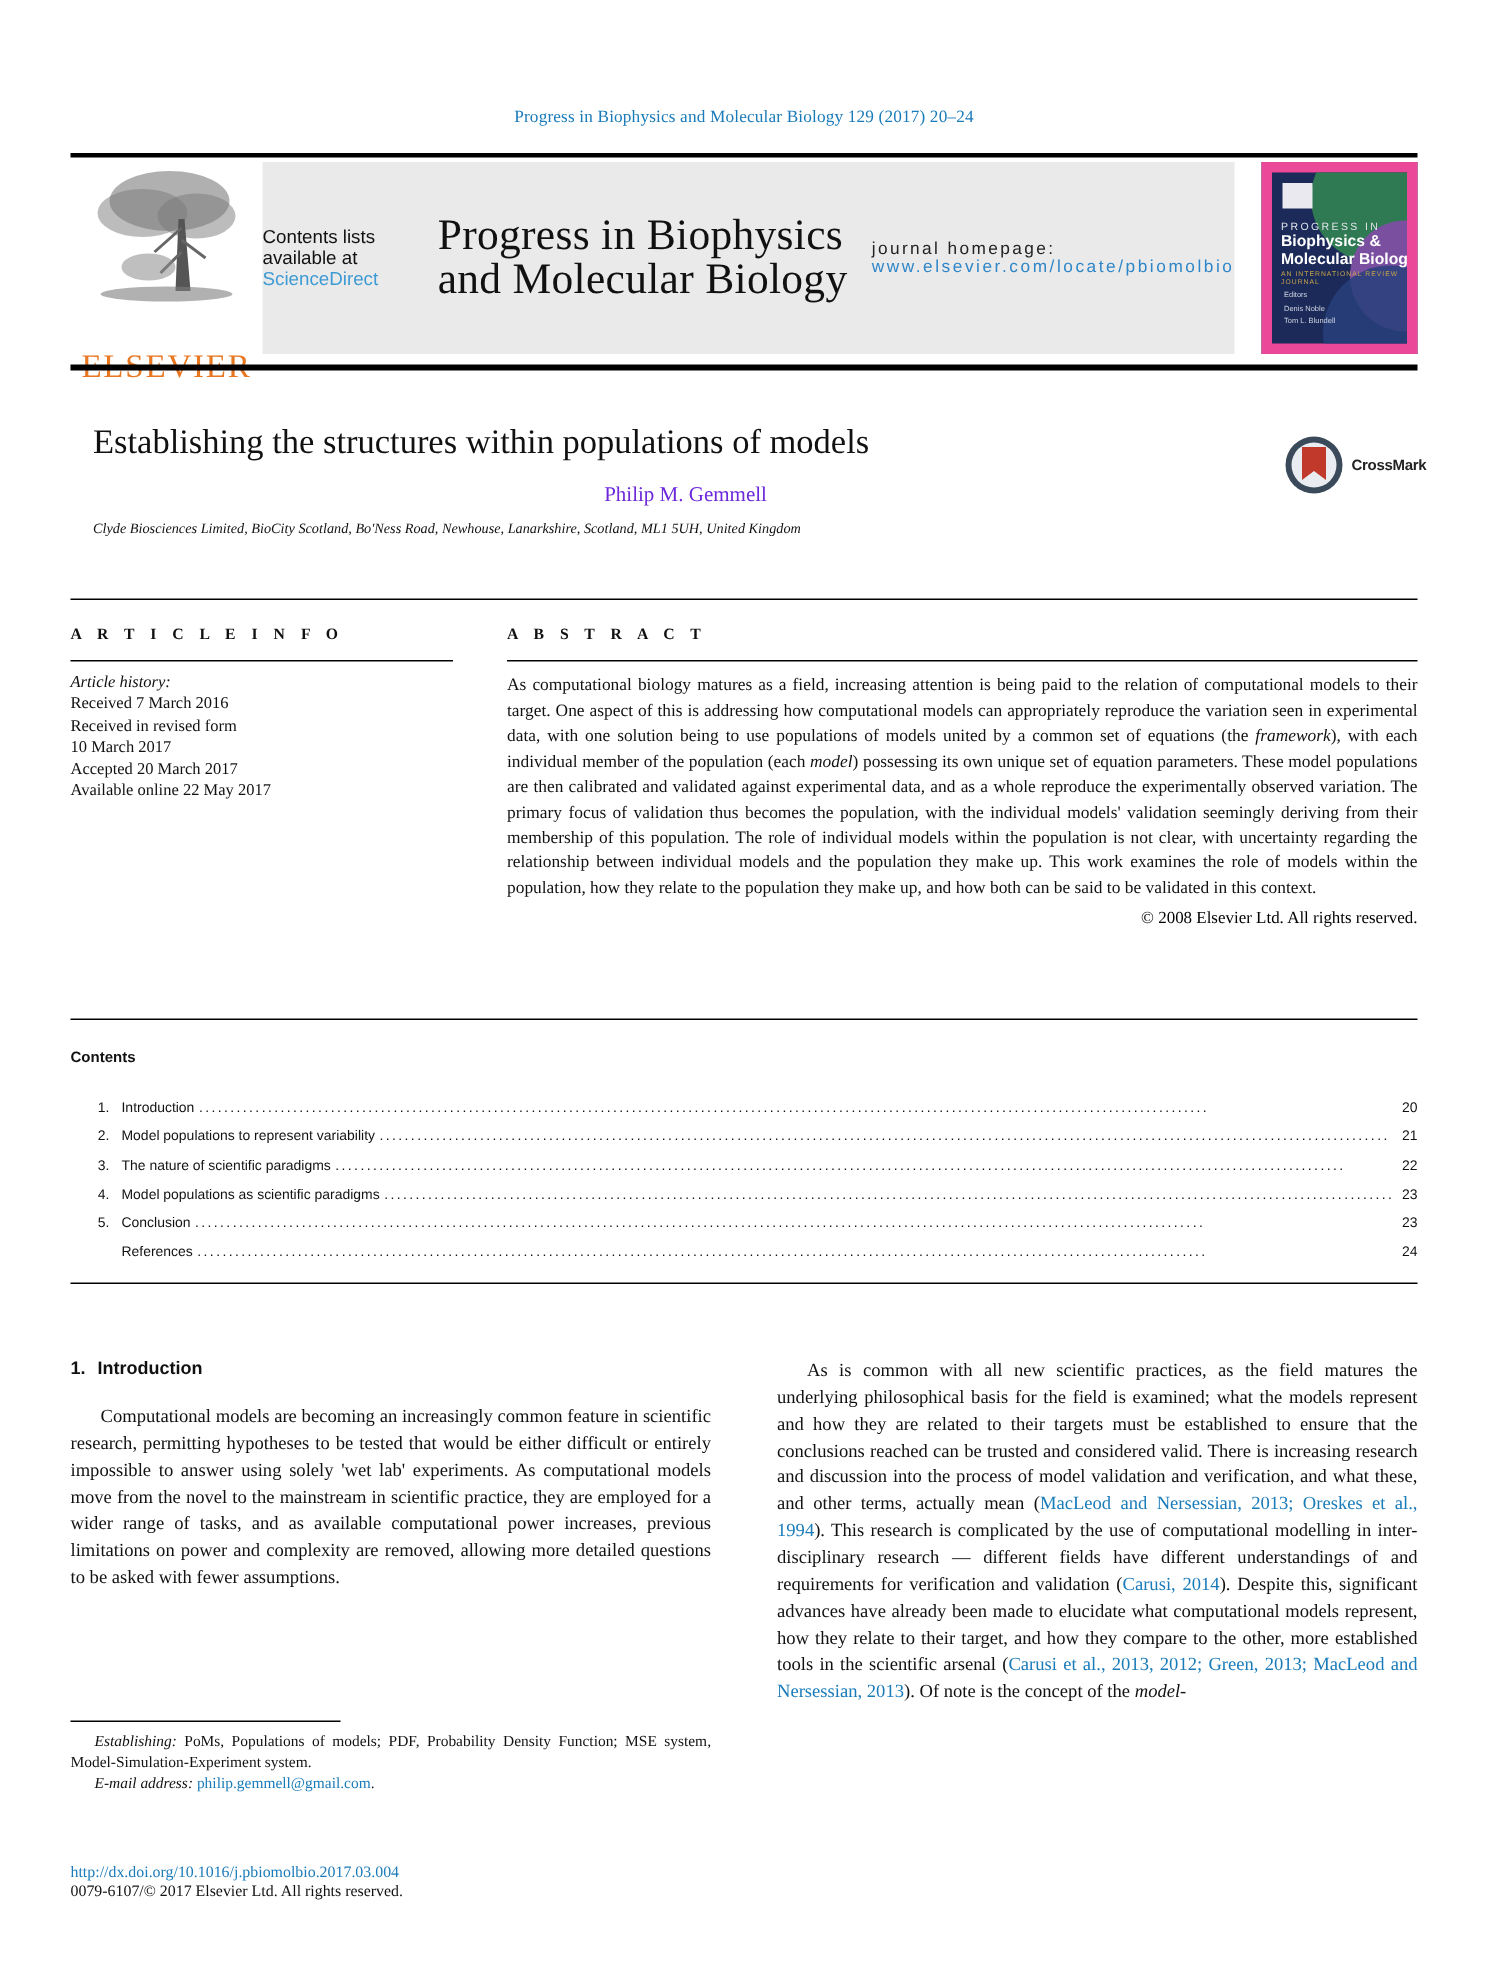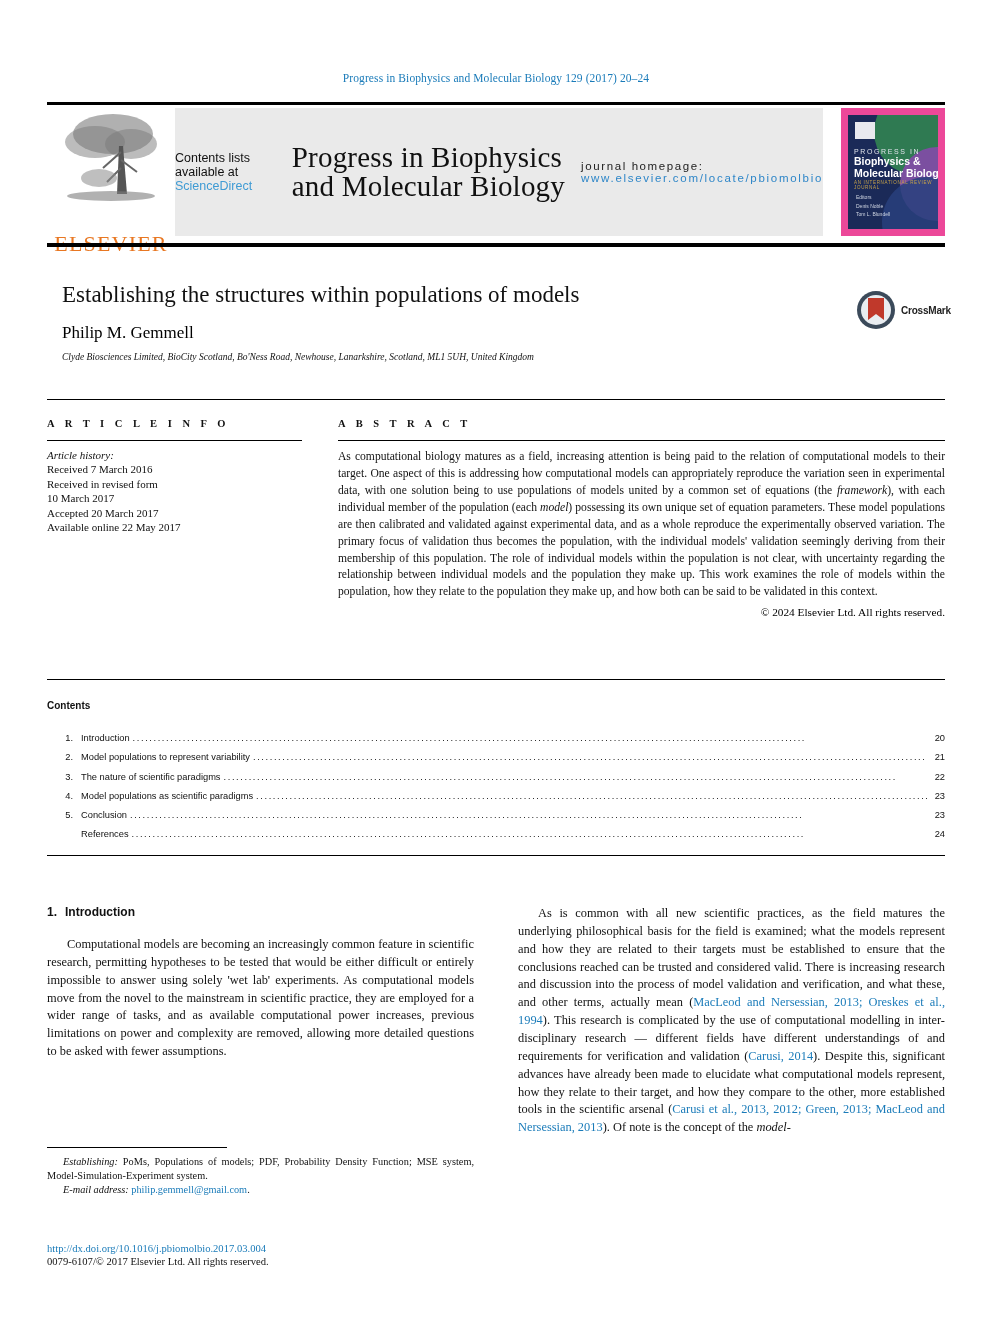--- a/index.html
+++ b/index.html
@@ -153,22 +153,22 @@
     position: absolute; top: 243px; left: 47px; width: 898px;
     border-top: 4px solid #000;
   }
   .title-block { position: absolute; top: 282px; left: 47px; width: 790px; margin-left: 15px; }
   .art-title {
     font-size: 23px; font-family: "Liberation Serif", serif;
     color: #111; line-height: 1.15; font-weight: normal;
     margin: 0 0 15px 0;
   }
   .art-author {
-    font-size: 17px; font-family: "Liberation Serif", serif;
-    color: #000000; margin: 0 0 9px 0;
+    font-size: 14px; font-family: "Liberation Serif", serif;
+    color: #6d28d9; margin: 0 0 9px 0; text-align: center;
   }
   .art-affil {
     font-size: 9.5px; font-style: italic;
     font-family: Liberation Serif, serif; color: #111;
   }
   .crossmark {
     position: absolute; top: 290px; left: 856px;
     display: flex; align-items: center; gap: 5px;
   }
   .cm-badge { width: 40px; height: 40px; }
@@ -353,21 +353,21 @@
       <div class="hist-line">Accepted 20 March 2017</div>
       <div class="hist-line">Available online 22 May 2017</div>
     </div>
 
     <div class="col-abs">
       <div class="sec-head">A B S T R A C T</div>
       <div class="sec-rule"></div>
       <div class="abs-body">
         <span>As computational biology matures as a field, increasing attention is being paid to the relation of computational models to their target. One aspect of this is addressing how computational models can appropriately reproduce the variation seen in experimental data, with one solution being to use populations of models united by a common set of equations (the </span><span class="ital">framework</span><span>), with each individual member of the population (each </span><span class="ital">model</span><span>) possessing its own unique set of equation parameters. These model populations are then calibrated and validated against experimental data, and as a whole reproduce the experimentally observed variation. The primary focus of validation thus becomes the population, with the individual models' validation seemingly deriving from their membership of this population. The role of individual models within the population is not clear, with uncertainty regarding the relationship between individual models and the population they make up. This work examines the role of models within the population, how they relate to the population they make up, and how both can be said to be validated in this context.</span>
       </div>
-      <div class="abs-copy">© 2024 Elsevier Ltd. All rights reserved.</div>
+      <div class="abs-copy">© 2008 Elsevier Ltd. All rights reserved.</div>
     </div>
   </div>
 
   <div class="contents-rule-top"></div>
   <div class="contents-sec">
     <div class="contents-label">Contents</div>
 
     <div class="toc-row">
       <span class="toc-num">1.</span>
       <span class="toc-label">Introduction</span>

